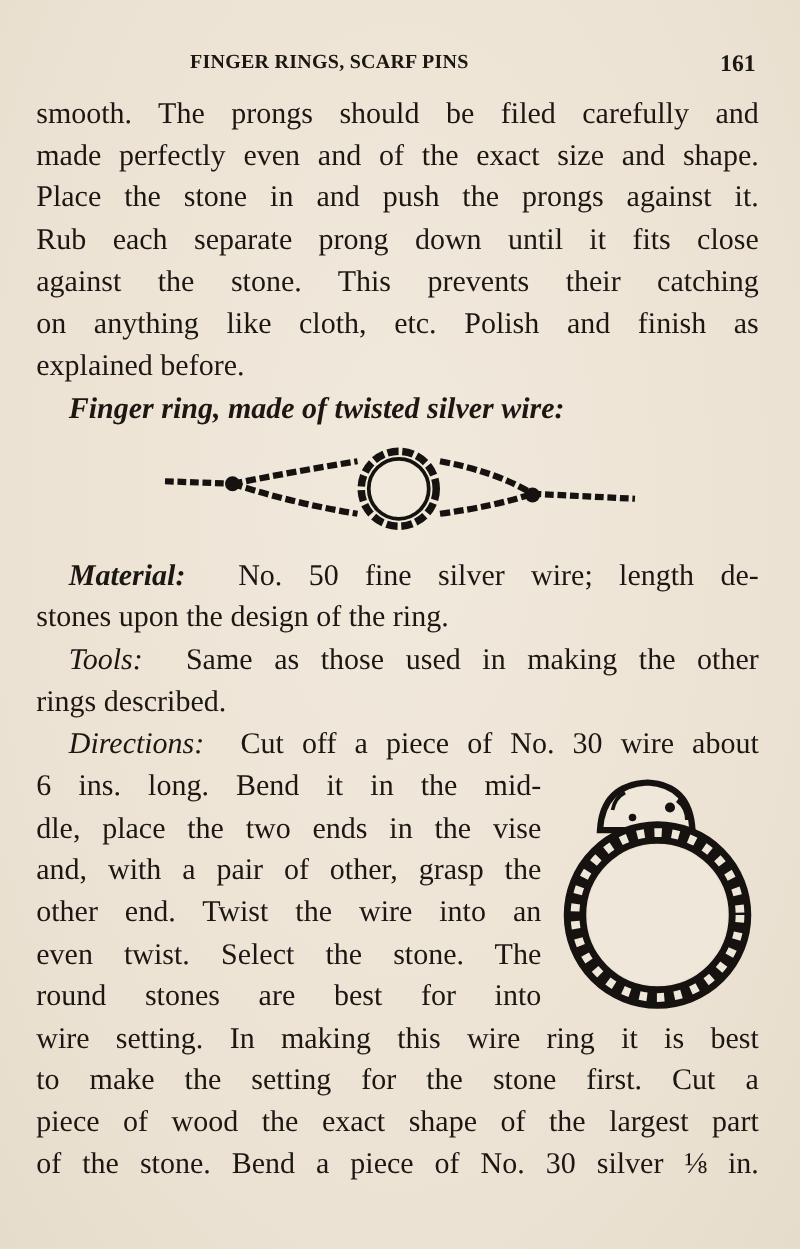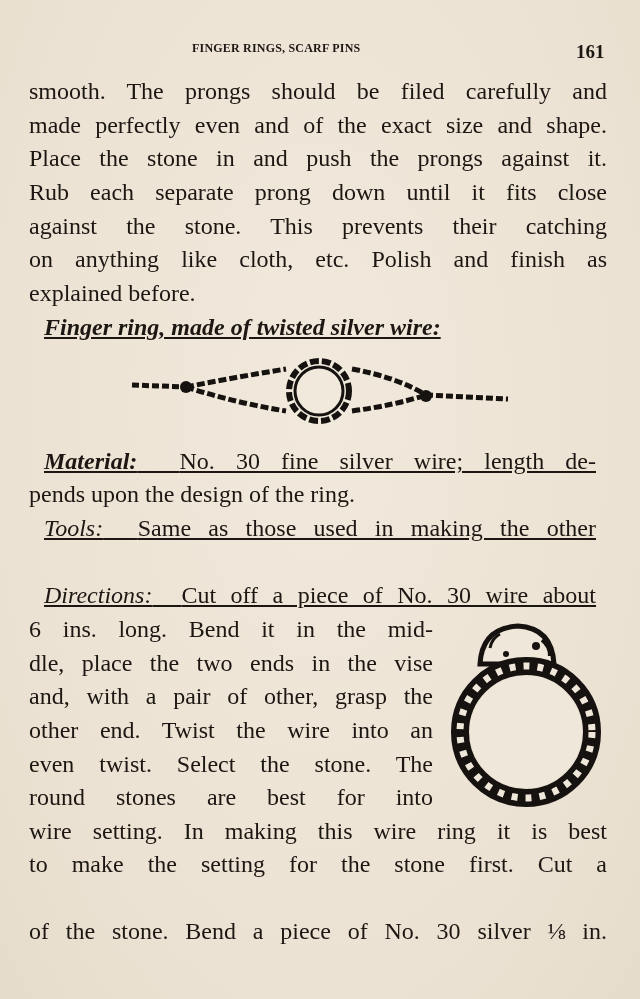--- a/index.html
+++ b/index.html
@@ -27,26 +27,25 @@
       position: absolute;
       top: 41px;
       left: 0;
       width: 640px;
       height: 24px;
     }
     .running-title {
       position: absolute;
       left: 152px;
       top: 0;
-      font-size: 12px;
+      font-size: 16px;
       font-weight: bold;
       letter-spacing: 0.2px;
       font-family: "Liberation Serif", serif;
       white-space: nowrap;
-      margin-left: 40px;
     }
     .page-number {
       position: absolute;
       left: 576px;
       top: 0;
       font-size: 19px;
       font-weight: bold;
       font-family: "Liberation Serif", serif;
     }
     .line {
@@ -55,21 +54,21 @@
       height: 30px;
       font-family: "Liberation Serif", serif;
       font-size: 24px;
       line-height: 30px;
       white-space: nowrap;
       text-align: justify;
       text-align-last: justify;
     }
     .line.full { width: 578px; }
     .line.last { text-align-last: left; }
-    .line.indent { left: 44px; width: 552px; text-decoration: underline; }
+    .line.indent { left: 55px; width: 552px; }
     .line.narrow { width: 404px; }
     .italic-head {
       font-style: italic;
       font-weight: bold;
     }
     .italic-label {
       font-style: italic;
     }
     .figure-twisted {
       position: absolute;
@@ -124,39 +123,41 @@
       <circle cx="193" cy="36" r="30" stroke-width="6" stroke-dasharray="9 3"></circle>
       <circle cx="193" cy="36" r="24" stroke-width="3"></circle>
     </g>
     <g fill="#161210">
       <circle cx="60" cy="32" r="6"></circle>
       <circle cx="300" cy="41" r="6"></circle>
     </g>
   </svg>
 
   <div class="line indent" style="top:446px">
-    <span class="italic-head">Material:</span>&nbsp;&nbsp;<span>No. 30 fine silver wire; length de-</span>
+    <span class="italic-head">Material:</span>&nbsp;&nbsp;<span>No. 50 fine silver wire; length de-</span>
   </div>
-  <div class="line full last" style="top:479px">pends upon the design of the ring.</div>
+  <div class="line full last" style="top:479px">stones upon the design of the ring.</div>
 
   <div class="line indent" style="top:513px">
     <span class="italic-label">Tools:</span>&nbsp;&nbsp;<span>Same as those used in making the other</span>
   </div>
+  <div class="line full last" style="top:547px">rings described.</div>
 
   <div class="line indent" style="top:580px">
     <span class="italic-label">Directions:</span>&nbsp;&nbsp;<span>Cut off a piece of No. 30 wire about</span>
   </div>
   <div class="line narrow" style="top:614px">6 ins. long.  Bend it in the mid-</div>
   <div class="line narrow" style="top:648px">dle, place the two ends in the vise</div>
   <div class="line narrow" style="top:681px">and, with a pair of other, grasp the</div>
   <div class="line narrow" style="top:715px">other end.  Twist the wire into an</div>
   <div class="line narrow" style="top:749px">even twist.  Select the stone.  The</div>
   <div class="line narrow" style="top:782px">round stones are best for into</div>
   <div class="line full" style="top:816px">wire setting.  In making this wire ring it is best</div>
   <div class="line full" style="top:849px">to make the setting for the stone first.  Cut a</div>
+  <div class="line full" style="top:883px">piece of wood the exact shape of the largest part</div>
   <div class="line full" style="top:916px">of the stone.  Bend a piece of No. 30 silver ⅛ in.</div>
 
   <svg class="figure-ring" viewBox="0 0 160 190">
 
     <path d="M34 44 Q36 8 72 6 Q106 8 108 44 Z" fill="#efe7da" stroke="#161210" stroke-width="5"></path>
     <path d="M44 28 Q46 18 54 14" fill="none" stroke="#161210" stroke-width="3"></path>
     <circle cx="60" cy="34" r="3" fill="#161210"></circle>
     <circle cx="90" cy="26" r="4" fill="#161210"></circle>
     <path d="M96 20 Q104 26 104 36" fill="none" stroke="#161210" stroke-width="4"></path>
 

